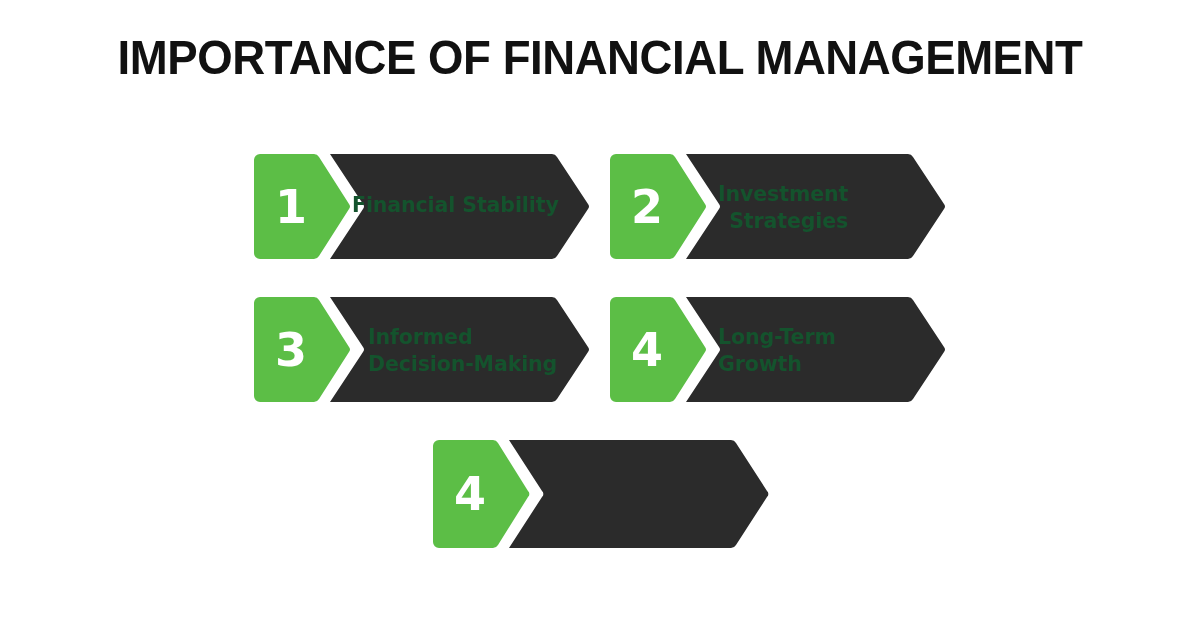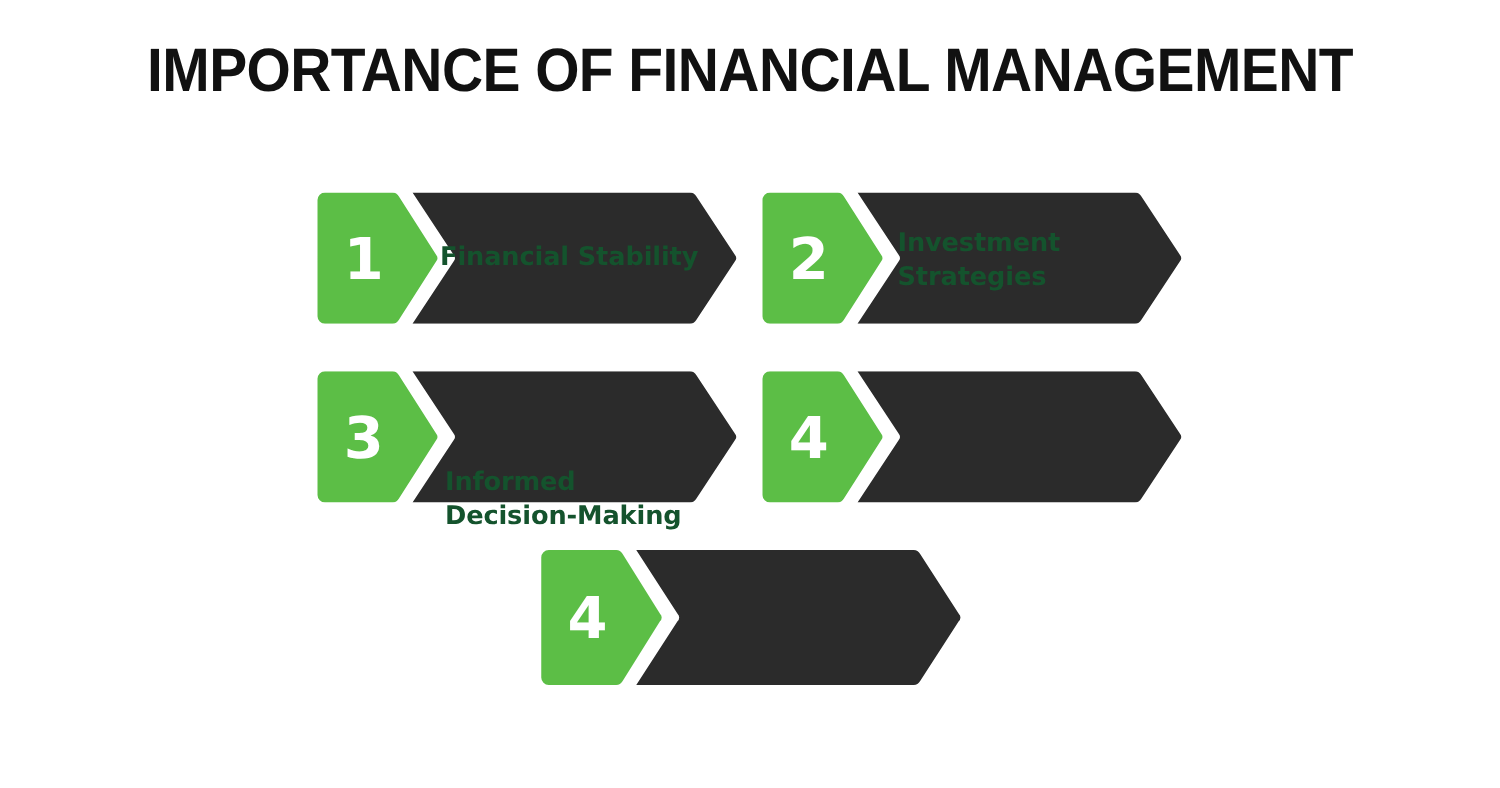--- a/index.html
+++ b/index.html
@@ -83,22 +83,22 @@
   #card-2 { left: 608px; top: 154px; width: 338px; height: 105px; }
   
   #card-3 { left: 252px; top: 297px; width: 338px; height: 105px; }
   #card-4 { left: 608px; top: 297px; width: 338px; height: 105px; }
   
   #card-5 { left: 431px; top: 440px; width: 338px; height: 108px; }
 
   .num-pos { left: 8px; width: 62px; }
 
   .label-1 { left: 100px; top: 38px; }
-  .label-2 { left: 110px; top: 27px; }
-  .label-3 { left: 104px; top: 27px; margin-top: 48px; }
+  .label-2 { left: 110px; top: 27px; text-align: right; }
+  .label-3 { left: 116px; top: 27px; }
   .label-4 { left: 110px; top: 27px; }
   .label-5 { left: 100px; top: 28px; }
 </style>
 </head>
 <body>
 
 <div id="infographic">
 
   <div class="title">IMPORTANCE OF FINANCIAL MANAGEMENT</div>
 
@@ -130,20 +130,22 @@
     <div class="label label-3">Informed
 Decision-Making</div>
   </div>
 
   <div class="card" id="card-4">
     <svg class="card-svg" width="338" height="105" viewBox="0 0 338 105">
       <path fill="#5CBE46" d="M2 6 A6 6 0 0 1 8 0 L62 0 A6 6 0 0 1 67 3 L97 50 A4 4 0 0 1 97 55 L67 102 A6 6 0 0 1 62 105 L8 105 A6 6 0 0 1 2 99 Z"></path>
       <path fill="#2B2B2B" d="M78 0 L300 0 A6 6 0 0 1 305 3 L336 50 A4 4 0 0 1 336 55 L305 102 A6 6 0 0 1 300 105 L78 105 L111 55 A4 4 0 0 0 111 50 Z"></path>
     </svg>
     <div class="num num-pos">4</div>
+    <div class="label label-4">Long-Term
+Growth</div>
   </div>
 
   <div class="card" id="card-5">
     <svg class="card-svg" width="338" height="108" viewBox="0 0 338 108">
       <path fill="#5CBE46" d="M2 6 A6 6 0 0 1 8 0 L62 0 A6 6 0 0 1 67 3 L97 51 A4 4 0 0 1 97 57 L67 105 A6 6 0 0 1 62 108 L8 108 A6 6 0 0 1 2 102 Z"></path>
       <path fill="#2B2B2B" d="M78 0 L300 0 A6 6 0 0 1 305 3 L336 51 A4 4 0 0 1 336 57 L305 105 A6 6 0 0 1 300 108 L78 108 L111 57 A4 4 0 0 0 111 51 Z"></path>
     </svg>
     <div class="num num-pos">4</div>
   </div>
 

